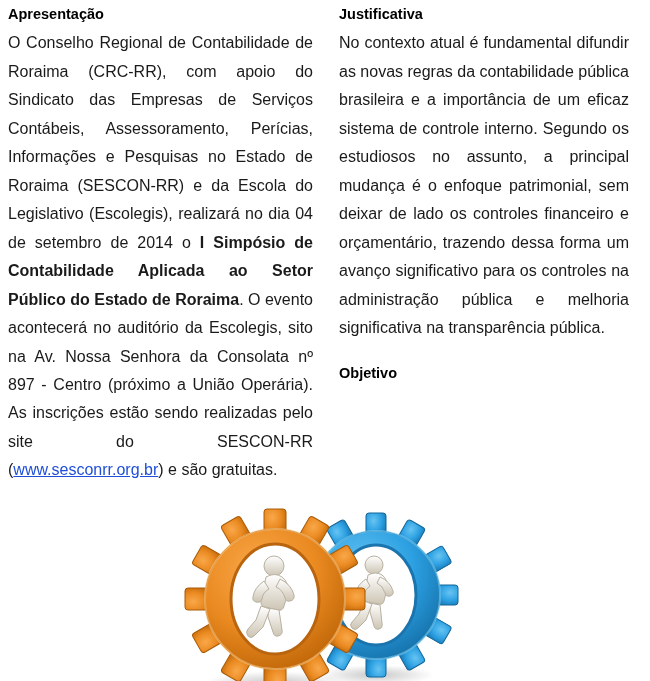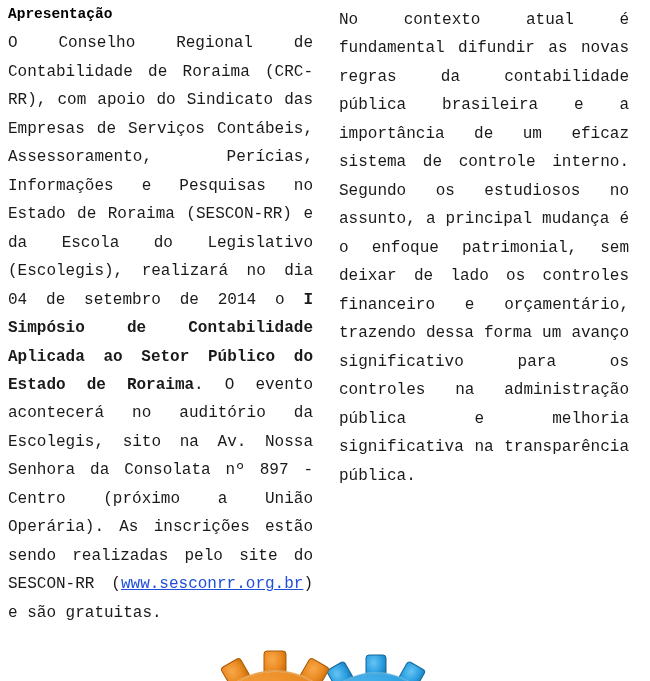--- a/index.html
+++ b/index.html
@@ -14,21 +14,20 @@
     color: #1a1a1a;
     position: relative;
     overflow: hidden;
   }
   .page {
     width: 650px;
     height: 514px;
     position: relative;
     box-sizing: border-box;
     padding: 6px 8px 0 8px;
-    font-family: Liberation Mono, monospace;
   }
   .columns {
     display: flex;
     align-items: flex-start;
     gap: 26px;
   }
   .col-left {
     width: 305px;
     flex: 0 0 305px;
   }
@@ -76,22 +75,24 @@
 <div class="page">
 
   <div class="columns">
 
     <div class="col-left">
       <h2 class="section-title">Apresentação</h2>
       <p class="body-text"><span>O Conselho Regional de Contabilidade de Roraima (CRC-RR), com apoio do Sindicato das Empresas de Serviços Contábeis, Assessoramento, Perícias, Informações e Pesquisas no Estado de Roraima (SESCON-RR) e da Escola do Legislativo (Escolegis), realizará no dia 04 de setembro de 2014 o </span><span class="emph">I Simpósio de Contabilidade Aplicada ao Setor Público do Estado de Roraima</span><span>. O evento acontecerá no auditório da Escolegis, sito na Av. Nossa Senhora da Consolata nº 897 - Centro (próximo a União Operária). As inscrições estão sendo realizadas pelo site do SESCON-RR (</span><a class="link" href="#">www.sesconrr.org.br</a><span>) e são gratuitas.</span></p>
     </div>
 
     <div class="col-right">
+      <h2 class="section-title">Justificativa</h2>
       <p class="body-text">No contexto atual é fundamental difundir as novas regras da contabilidade pública brasileira e a importância de um eficaz sistema de controle interno. Segundo os estudiosos no assunto, a principal mudança é o enfoque patrimonial, sem deixar de lado os controles financeiro e orçamentário, trazendo dessa forma um avanço significativo para os controles na administração pública e melhoria significativa na transparência pública.</p>
 
+      <h2 class="section-title spaced">Objetivo</h2>
     </div>
 
   </div>
 
   <div class="figure">
     <svg class="gears-svg" width="290" height="200" viewBox="0 0 290 200" xmlns="http://www.w3.org/2000/svg">
       <defs>
         <radialGradient id="orangeGrad" cx="38%" cy="30%" r="75%">
           <stop offset="0%" stop-color="#f9a84a"></stop>
           <stop offset="55%" stop-color="#ea8a21"></stop>

